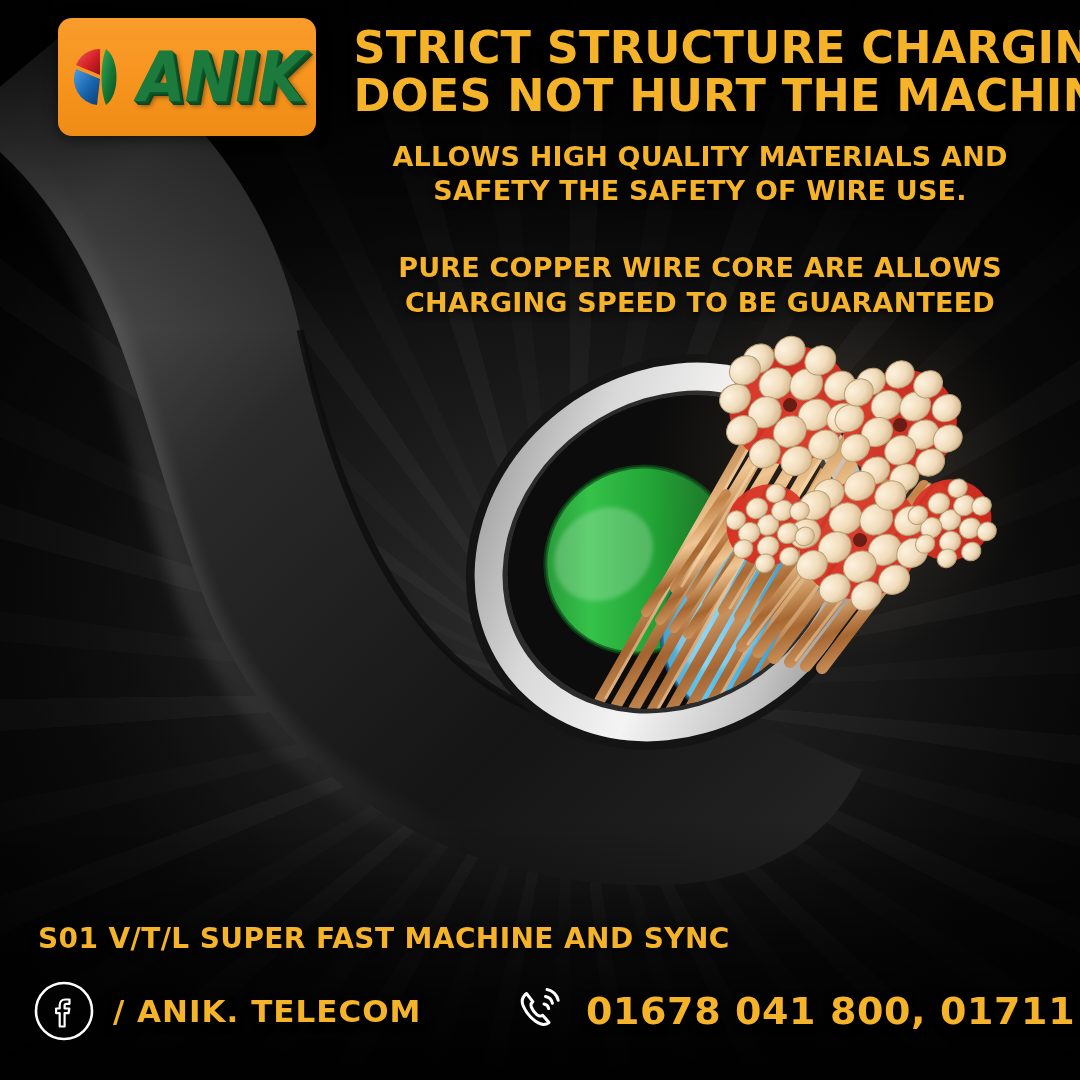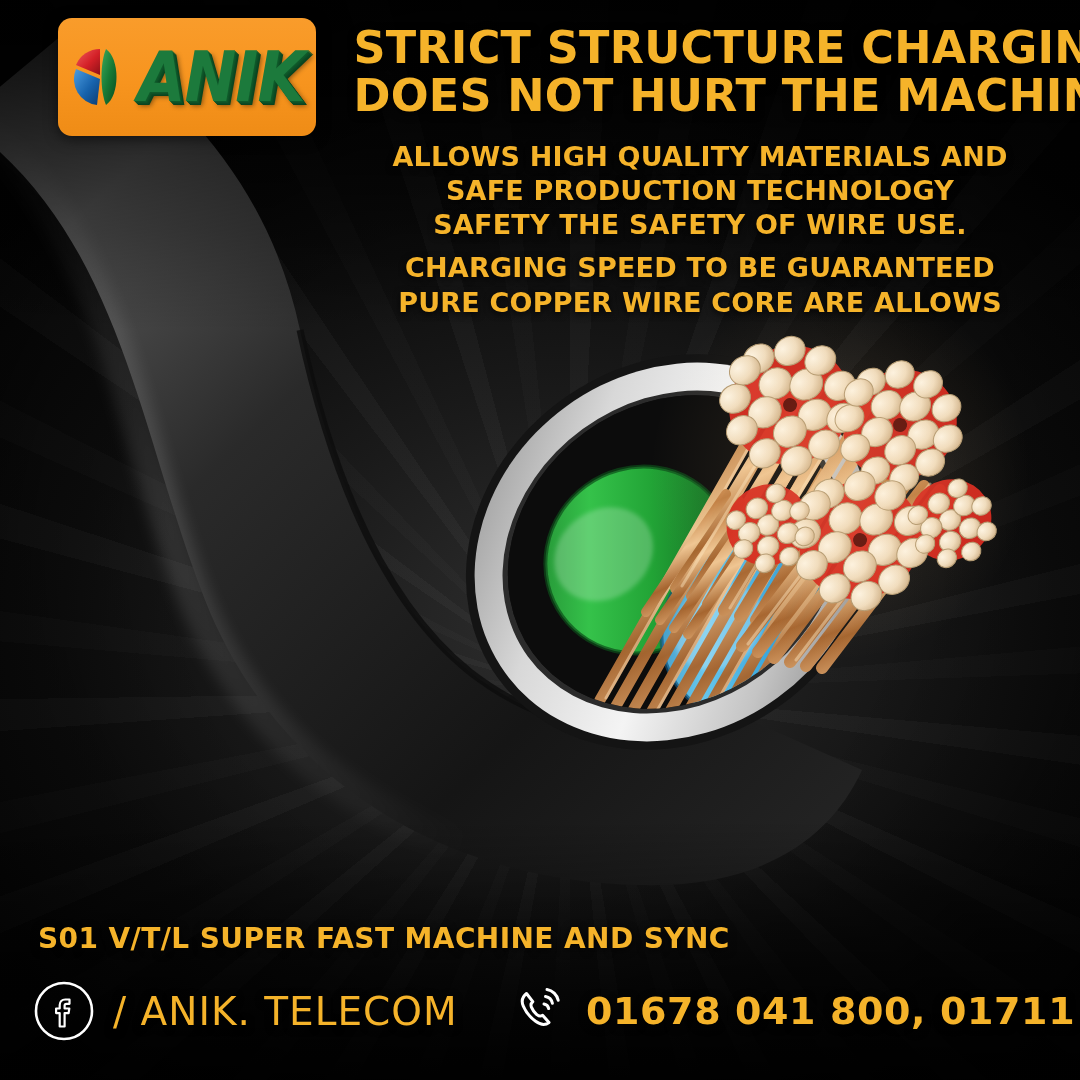--- a/index.html
+++ b/index.html
@@ -129,21 +129,21 @@
     text-shadow:0 2px 8px rgba(0,0,0,.9);
   }
 
   .footer-fb {
     position:absolute; left:33px; top:980px;
     display:flex; align-items:center; gap:18px;
   }
   .fb-icon { width:62px; height:62px; flex:0 0 auto; }
   .fb-label {
     font-family:"DejaVu Sans", sans-serif;
-    font-weight:400; font-size:39px; letter-spacing:1px;
+    font-weight:700; font-size:31px; letter-spacing:1px;
     color:#F5B32A; white-space:nowrap;
     text-shadow:0 2px 8px rgba(0,0,0,.9);
   }
 
   .footer-phone {
     position:absolute; left:508px; top:980px;
     display:flex; align-items:center; gap:16px;
   }
   .phone-icon { width:62px; height:62px; flex:0 0 auto; }
   .phone-label {
@@ -453,27 +453,26 @@
     <span class="logo-word">ANIK</span>
   </div>
 
   <div class="headline">
     <span class="hl-line">STRICT STRUCTURE CHARGING</span>
     <span class="hl-line">DOES NOT HURT THE MACHINE</span>
   </div>
 
   <div class="subcopy">
     <span class="sc-line">ALLOWS HIGH QUALITY MATERIALS AND</span>
-    <span class="sc-line">SAFE PRODUCTION TECHNOLOGY</span>
     <span class="sc-line">SAFETY THE SAFETY OF WIRE USE.</span>
   </div>
 
   <div class="subcopy2">
+    <span class="sc-line">PURE COPPER WIRE CORE ARE ALLOWS</span>
     <span class="sc-line">CHARGING SPEED TO BE GUARANTEED</span>
-    <span class="sc-line">PURE COPPER WIRE CORE ARE ALLOWS</span>
   </div>
 
   <div class="tagline">S01 V/T/L SUPER FAST MACHINE AND SYNC</div>
 
   <div class="footer-fb">
     <svg class="fb-icon" viewBox="0 0 62 62">
       <circle cx="31" cy="31" r="28" fill="none" stroke="#ffffff" stroke-width="2.6"></circle>
       <path d="M36.5 19.5 h-4.2 c-3.3 0 -5.6 2.2 -5.6 5.6 v3.4 h-3.6 v4.6 h3.6 v13.4 h4.9 V33.1 h4.0 l0.7 -4.6 h-4.7 v-2.9 c0 -1.2 0.6 -1.8 1.9 -1.8 h3.0 Z" fill="none" stroke="#ffffff" stroke-width="2.2" stroke-linejoin="round"></path>
     </svg>
     <span class="fb-label">/ ANIK. TELECOM</span>

